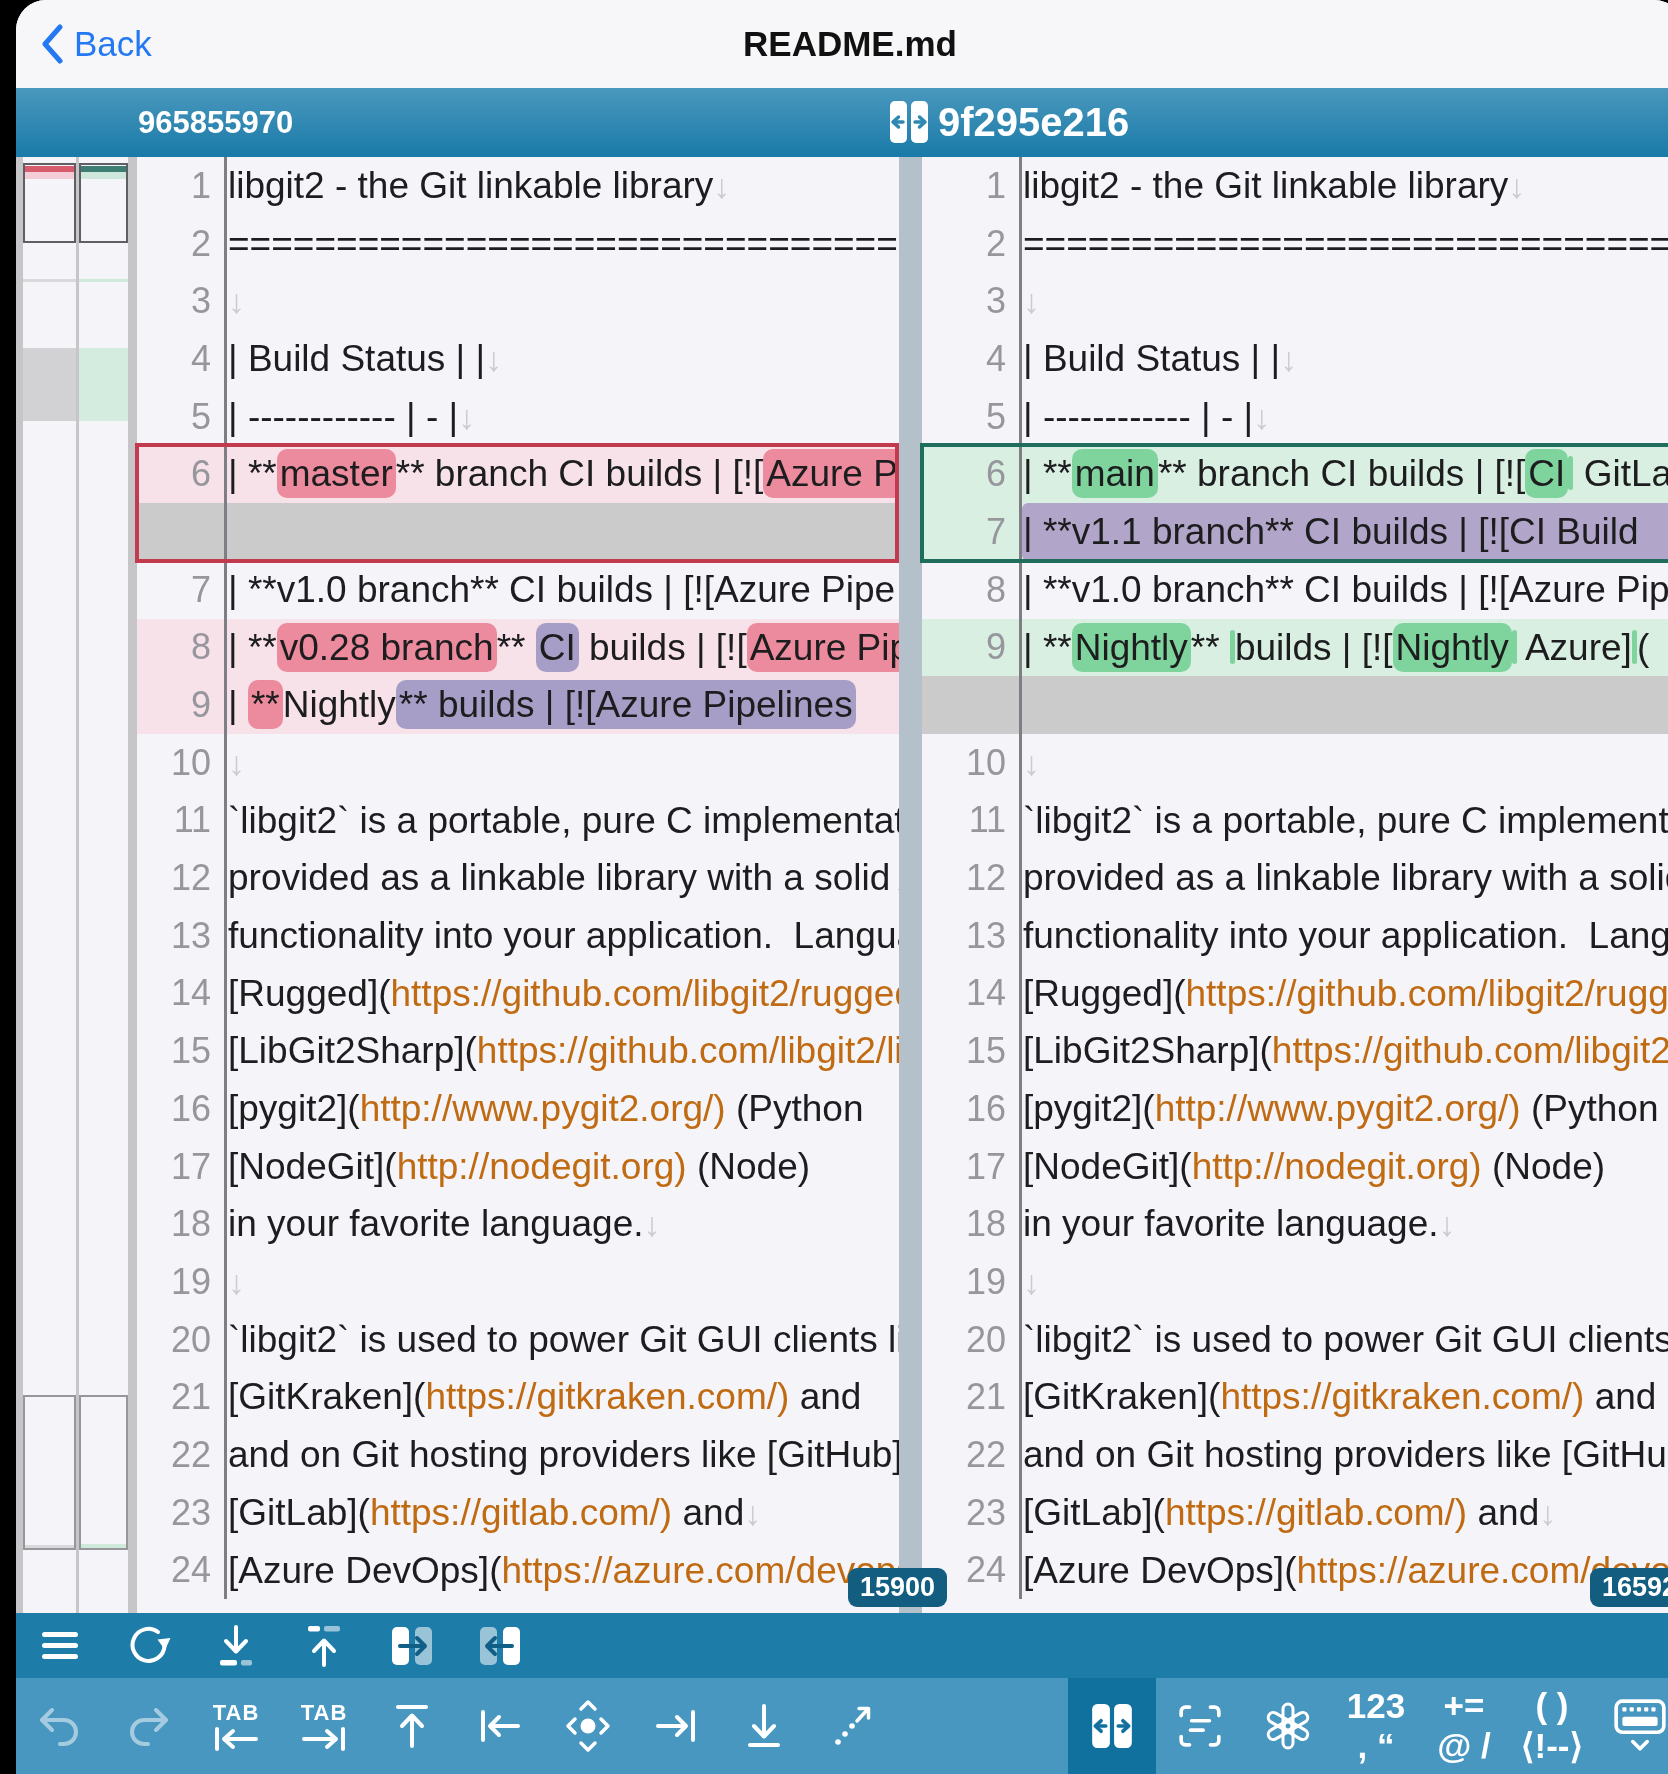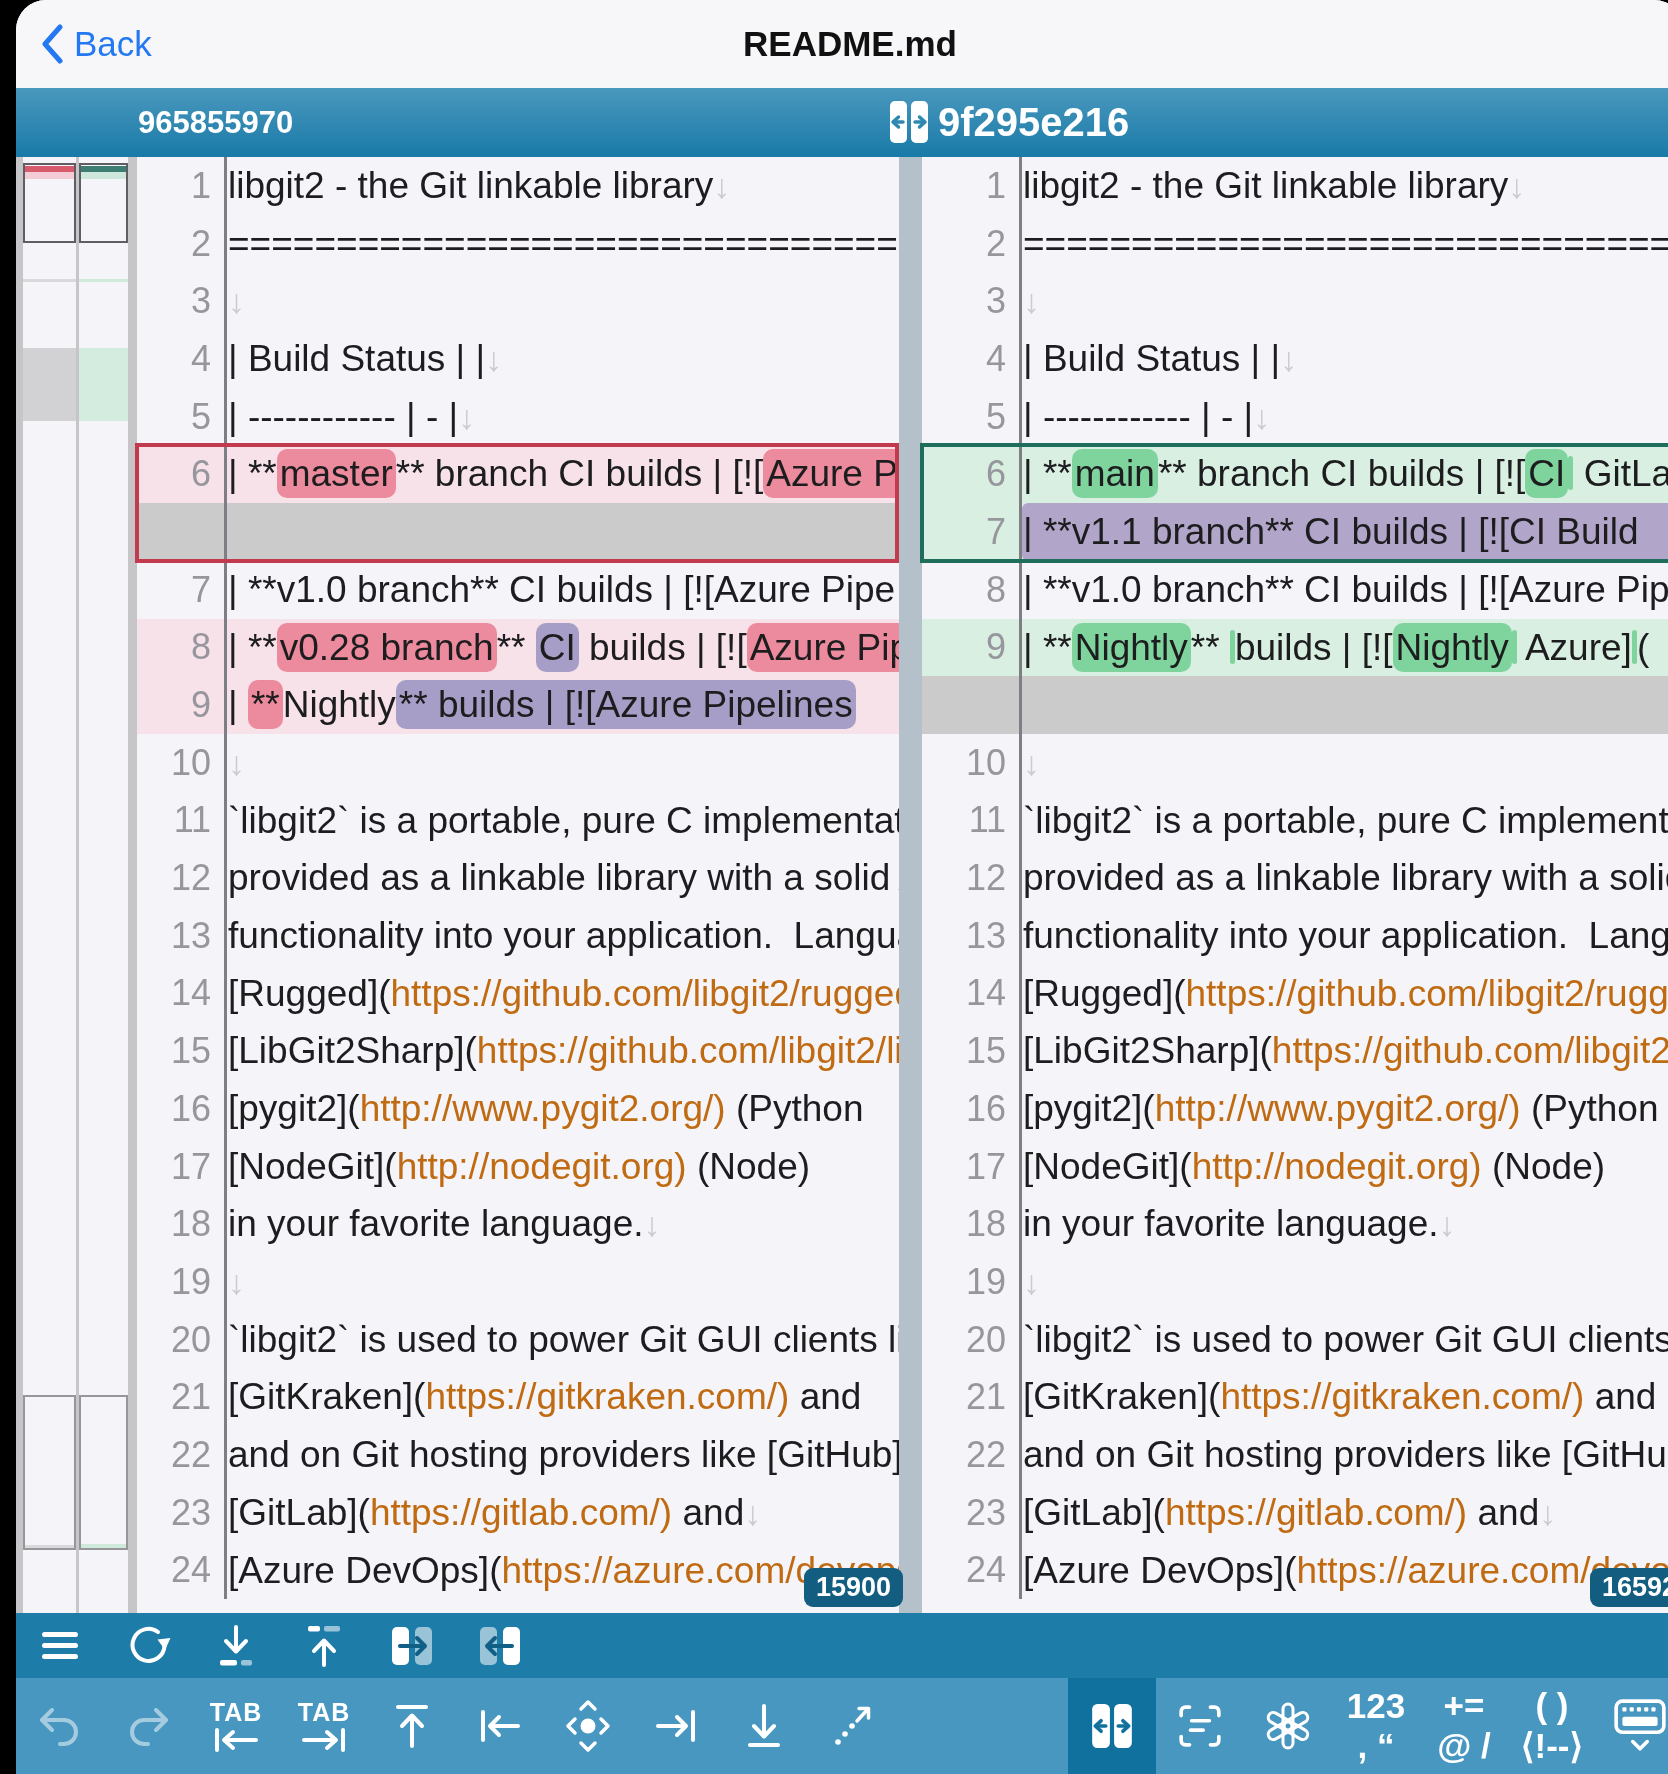--- a/index.html
+++ b/index.html
@@ -64,35 +64,35 @@
   .mark { display:inline-block; width:5px; height:34px; border-radius:2.5px;
           background:#7fd49e; vertical-align:-4px; }
 
   .obox { position:absolute; box-sizing:border-box; width:764px; height:120px; top:286px; }
   .obox.red   { left:119px; border:4px solid #c23a4e; }
   .obox.green { left:904px; border:4px solid #1f6d5c; }
 
   .badge { position:absolute; height:39px; border-radius:9px; background:#135e80; color:#fff;
            font-size:27px; font-weight:700; display:flex; align-items:center; justify-content:center;
            padding:0 12px; top:1411px; }
-  .badge.l { left:788px; }
+  .badge.l { left:832px; }
   .badge.r { left:1574px; }
 
   
   .tbtop { position:absolute; left:0; right:0; top:1613px; height:65px; background:#1e7ca8;
            display:flex; align-items:center; }
   .tbbottom { position:absolute; left:0; right:0; top:1678px; height:96px; background:#4897c0; }
   .tbgroupL { position:absolute; left:0; top:0; height:100%; display:flex; }
   .tbgroupR { position:absolute; right:0; top:0; height:100%; display:flex; }
   .tb { width:88px; height:100%; display:flex; align-items:center; justify-content:center;
         background:none; border:none; cursor:pointer; }
   .tb.active { background:#11719e; }
   .bars i { display:block; width:36px; height:4.5px; background:#fff; border-radius:3px; margin:6.5px 0; }
   .tabico { display:flex; flex-direction:column; align-items:center; color:#fff; }
-  .tabico .t { font-size:25px; font-weight:700; letter-spacing:1px; line-height:1; margin-bottom:3px; }
+  .tabico .t { font-size:22px; font-weight:700; letter-spacing:1px; line-height:1; margin-bottom:3px; }
   .keylbl { display:flex; flex-direction:column; align-items:center; color:#fff;
             font-size:35px; font-weight:600; line-height:1.15; }
   .dim { opacity:.5; }
 </style>
 </head>
 <body>
 
 <div class="screen">
 
   <header class="navbar">

